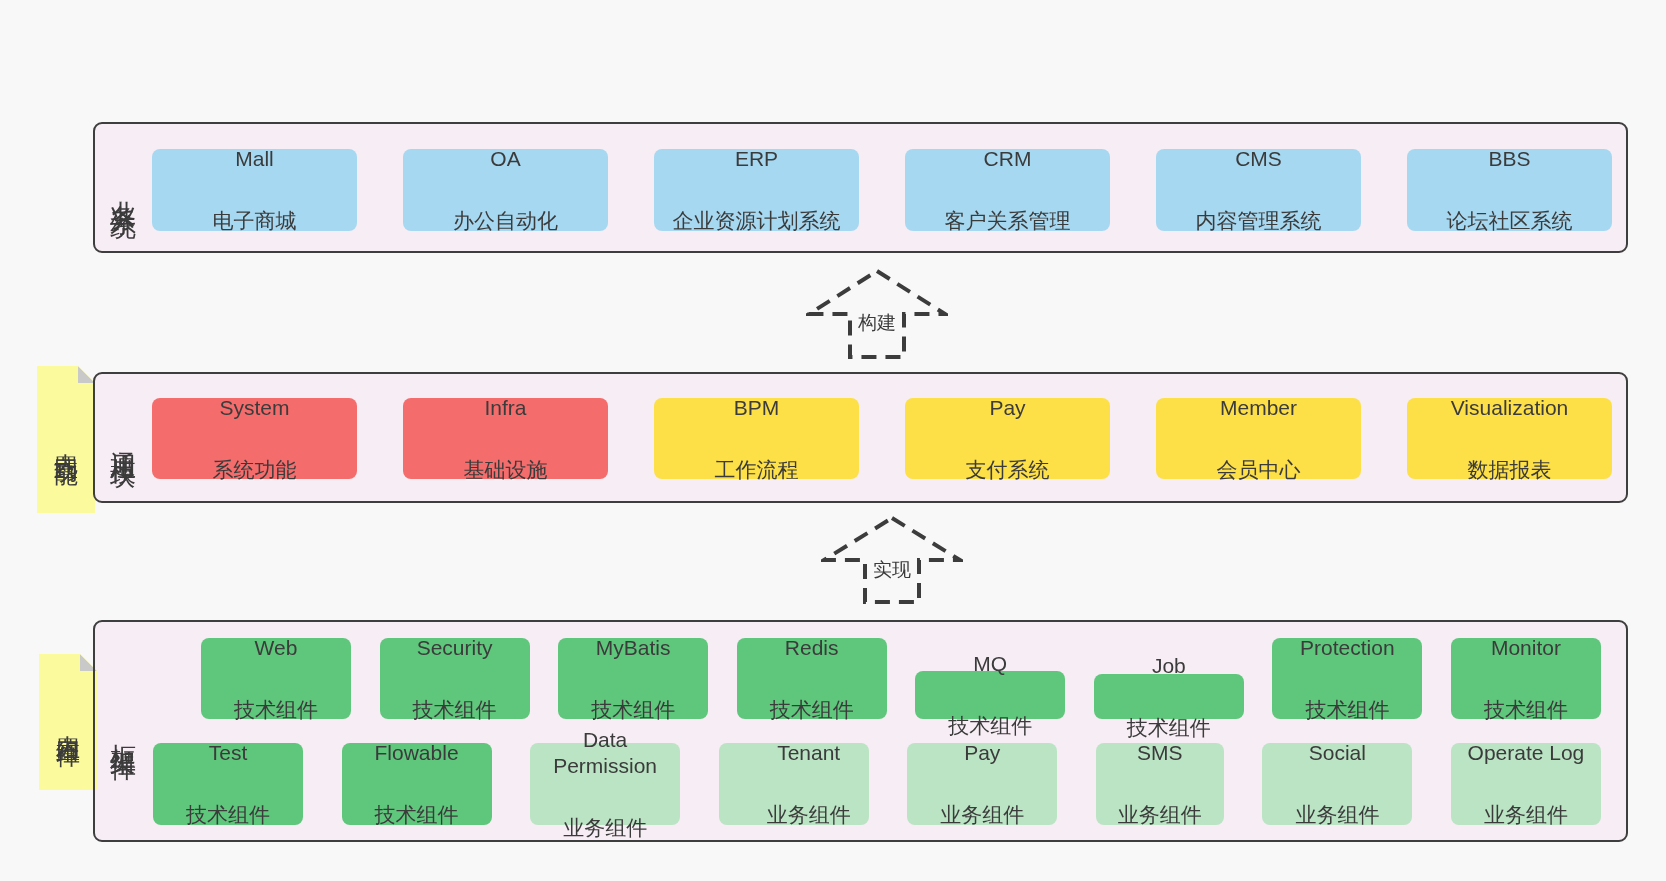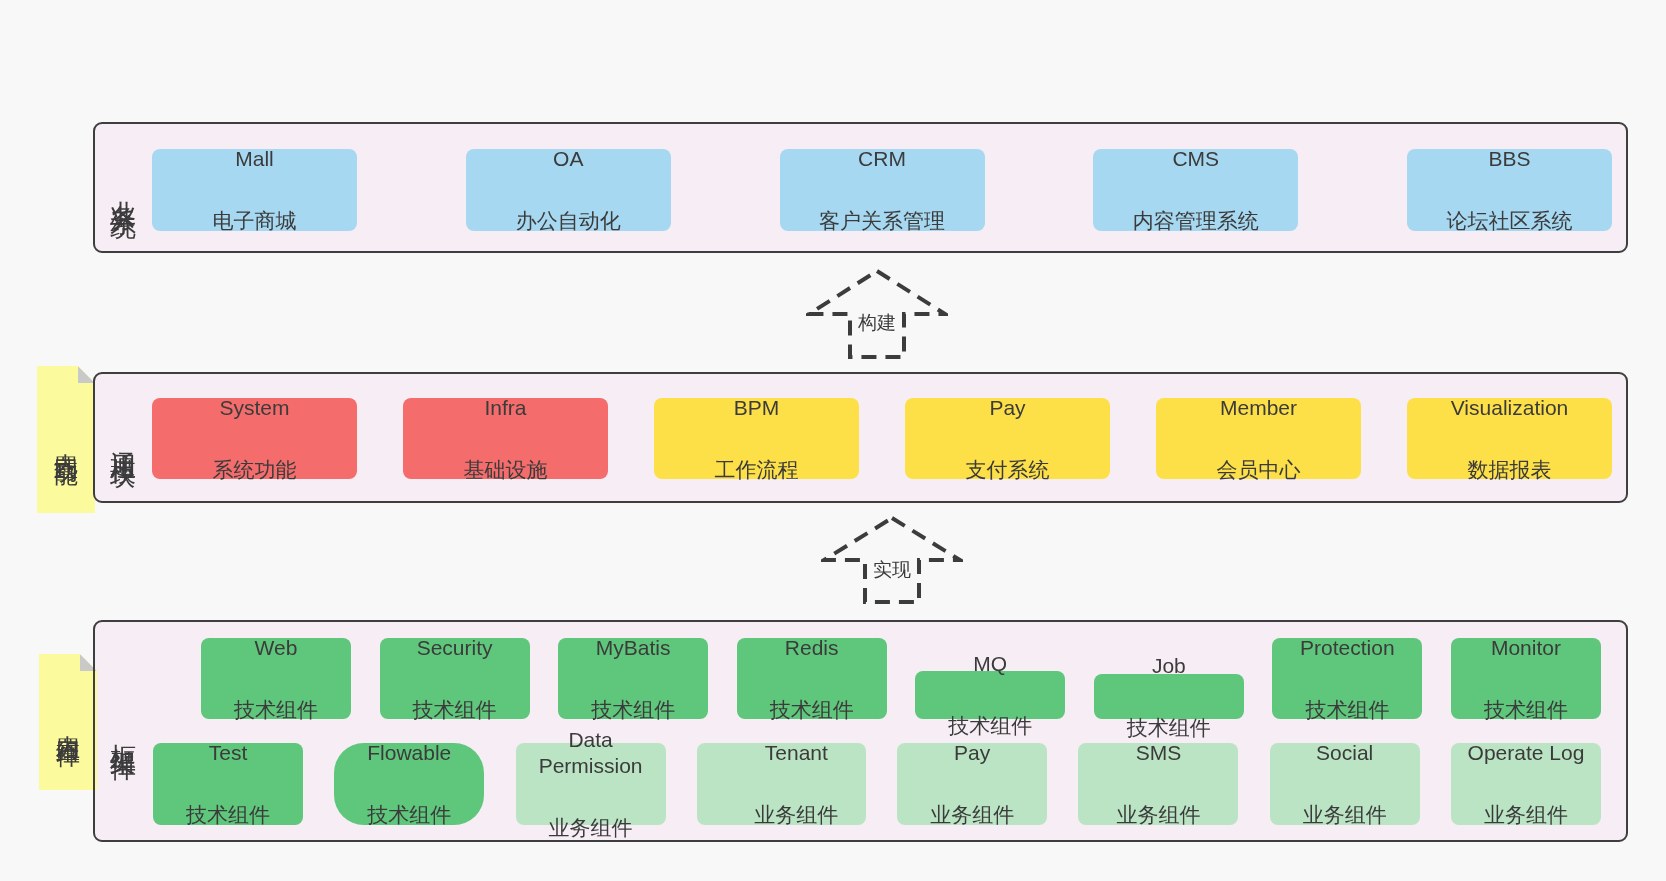--- a/index.html
+++ b/index.html
@@ -58,20 +58,24 @@
     <div class="row" style="left:59px;right:16px;top:27px;height:82px;">
       <div class="box blue" style="width:205px;">
         <div class="box-title">Mall</div>
         <div class="box-sub">电子商城</div>
       </div>
       <div class="box blue" style="width:205px;">
         <div class="box-title">OA</div>
         <div class="box-sub">办公自动化</div>
       </div>
       <div class="box blue" style="width:205px;">
+        <div class="box-title">ERP</div>
+        <div class="box-sub">企业资源计划系统</div>
+      </div>
+      <div class="box blue" style="width:205px;">
         <div class="box-title">CRM</div>
         <div class="box-sub">客户关系管理</div>
       </div>
       <div class="box blue" style="width:205px;">
         <div class="box-title">CMS</div>
         <div class="box-sub">内容管理系统</div>
       </div>
       <div class="box blue" style="width:205px;">
         <div class="box-title">BBS</div>
         <div class="box-sub">论坛社区系统</div>
@@ -163,37 +167,37 @@
       <div class="box green-dark" style="width:150px;">
         <div class="box-title">Monitor</div>
         <div class="box-sub">技术组件</div>
       </div>
     </div>
     <div class="row" style="left:60px;right:27px;top:123px;height:82px;">
       <div class="box green-dark" style="width:150px;">
         <div class="box-title">Test</div>
         <div class="box-sub">技术组件</div>
       </div>
-      <div class="box green-dark" style="width:150px;border-radius:30px;">
+      <div class="box green-dark" style="width:150px;">
         <div class="box-title">Flowable</div>
         <div class="box-sub">技术组件</div>
       </div>
       <div class="box green-light" style="width:150px;">
         <div class="box-title">Data Permission</div>
         <div class="box-sub">业务组件</div>
       </div>
-      <div class="box green-light" style="width:169px;padding-left:36px;">
+      <div class="box green-light" style="width:150px;padding-left:36px;">
         <div class="box-title">Tenant</div>
         <div class="box-sub">业务组件</div>
       </div>
       <div class="box green-light" style="width:150px;">
         <div class="box-title">Pay</div>
         <div class="box-sub">业务组件</div>
       </div>
-      <div class="box green-light" style="width:160px;">
+      <div class="box green-light" style="width:128px;">
         <div class="box-title">SMS</div>
         <div class="box-sub">业务组件</div>
       </div>
       <div class="box green-light" style="width:150px;">
         <div class="box-title">Social</div>
         <div class="box-sub">业务组件</div>
       </div>
       <div class="box green-light" style="width:150px;">
         <div class="box-title">Operate Log</div>
         <div class="box-sub">业务组件</div>

